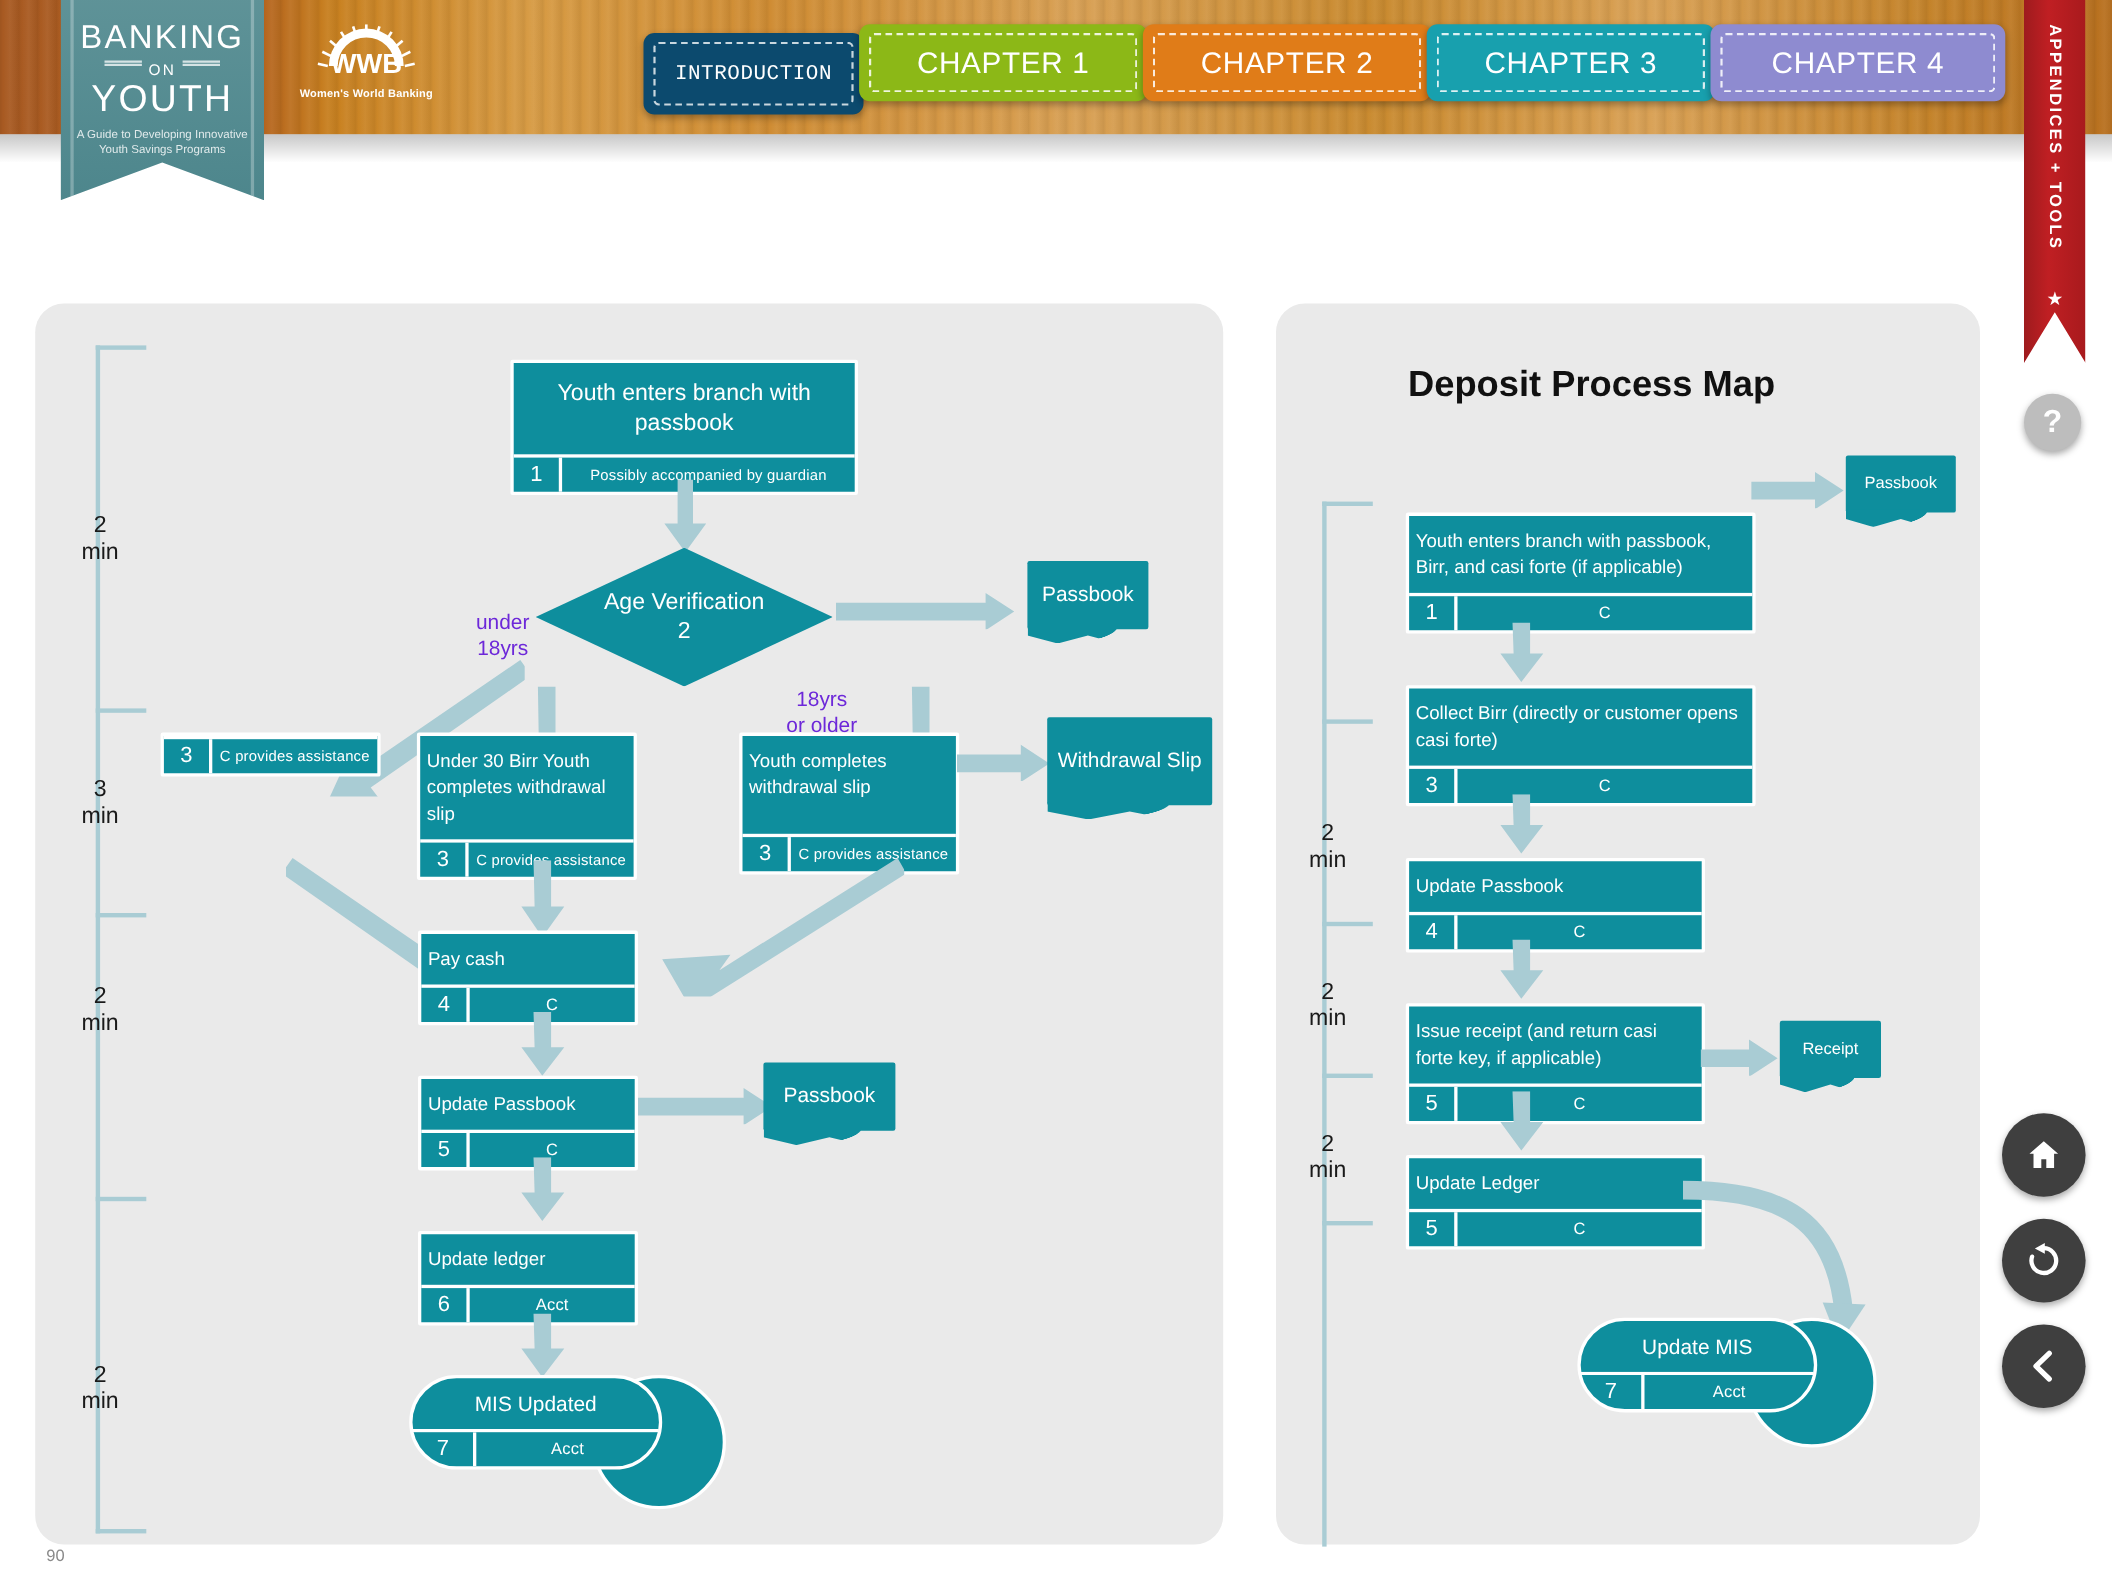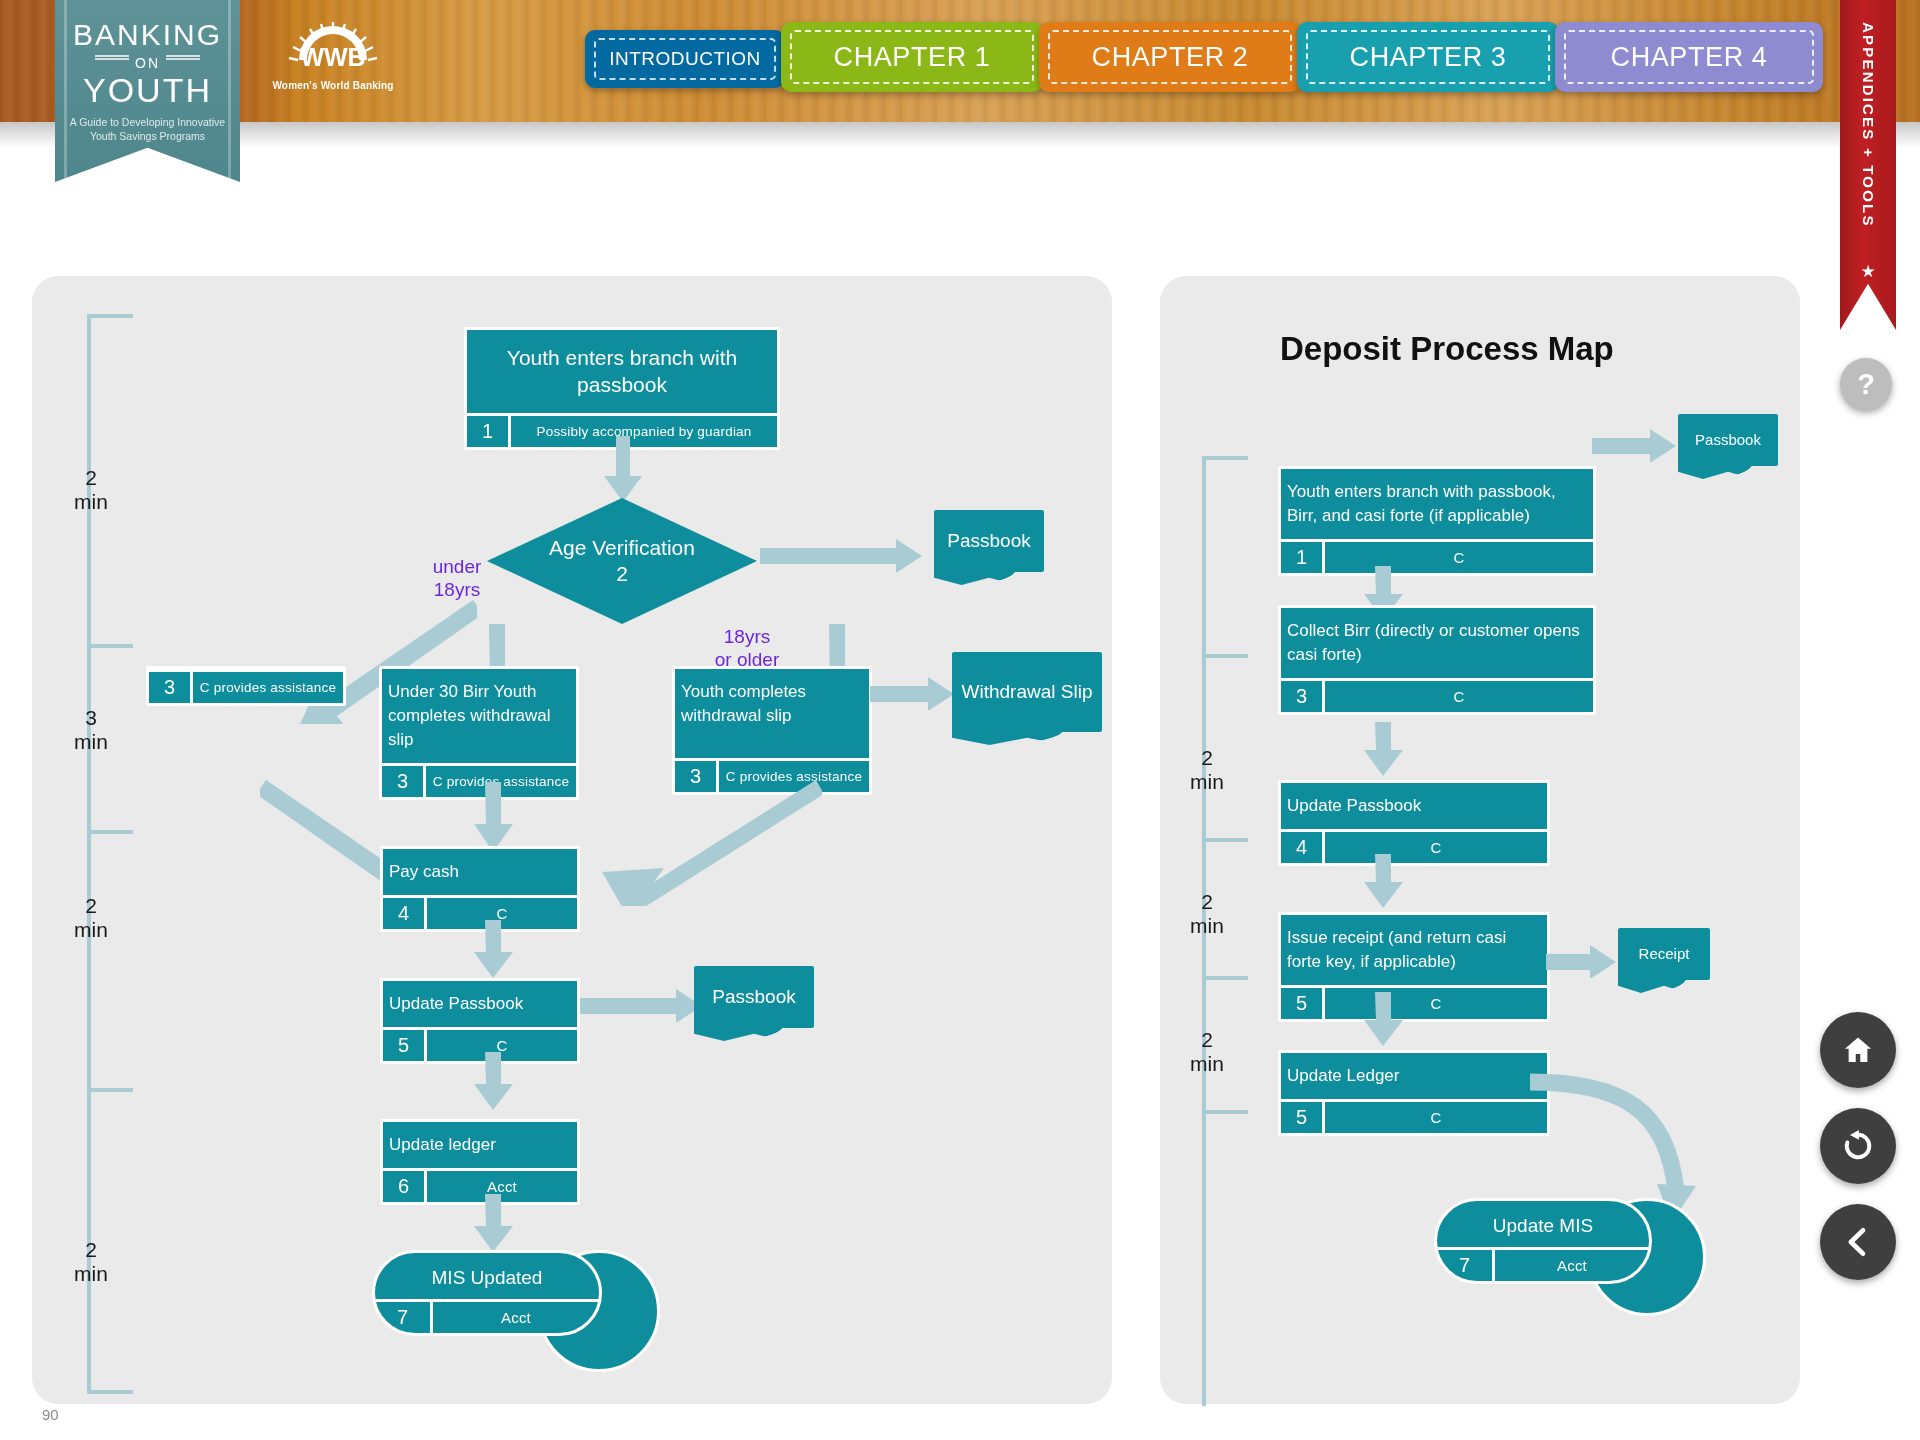--- a/index.html
+++ b/index.html
@@ -61,21 +61,21 @@
     position: relative; height: 70px; display: flex; align-items: center; justify-content: center;
     color: #fff; border-radius: 10px; margin-right: -4px;
     box-shadow: 0 3px 7px rgba(0,0,0,0.30);
     font-weight: 400;
   }
   .tab .dash {
     position: absolute; left: 9px; right: 9px; top: 8px; bottom: 8px;
     border: 2px dashed rgba(255,255,255,0.85); border-radius: 5px; pointer-events: none;
   }
   .tab-label { position: relative; z-index: 2; white-space: nowrap; padding: 0 26px; }
-  .tab-intro { background: #0369a1; width: 200px; height: 58px; margin-top: 8px; }
+  .tab-intro { background: #0c4a6e; width: 200px; height: 74px; margin-top: 8px; font-family: Liberation Mono, monospace; }
   .tab-intro .tab-label { font-size: 19px; letter-spacing: .5px; }
   .tab-intro .dash { border-color: rgba(255,255,255,0.78); }
   .tab-c1 { background: #8cb817; width: 262px; }
   .tab-c2 { background: #e07c18; width: 262px; }
   .tab-c3 { background: #18a0ae; width: 262px; }
   .tab-c4 { background: #8e8bd0; width: 268px; }
   .tab-c1 .tab-label, .tab-c2 .tab-label, .tab-c3 .tab-label, .tab-c4 .tab-label { font-size: 27px; letter-spacing: .6px; }
 
   
   .ribbon {
@@ -485,21 +485,21 @@
     </svg>
 
     <div class="doc" style="left:518px; top:138px; width:100px; height:52px;">
       <span class="doc-small">Passbook</span>
     </div>
 
     <svg class="arrow" style="left:200px; top:290px;" width="46" height="58">
       <path d="M15 0 h16 v28 h12 L23 54 L4 28 h12 z" fill="#a9ccd4"></path>
     </svg>
 
-    <div class="node" style="left:118px; top:329px; width:318px;">
+    <div class="node" style="left:118px; top:347px; width:318px;">
       <div class="node-title-l">Collect Birr (directly or customer opens casi forte)</div>
       <div class="node-foot">
         <div class="cell-num">3</div>
         <div class="cell-txt">C</div>
       </div>
     </div>
 
     <svg class="arrow" style="left:200px; top:446px;" width="46" height="58">
       <path d="M15 0 h16 v28 h12 L23 54 L4 28 h12 z" fill="#a9ccd4"></path>
     </svg>

